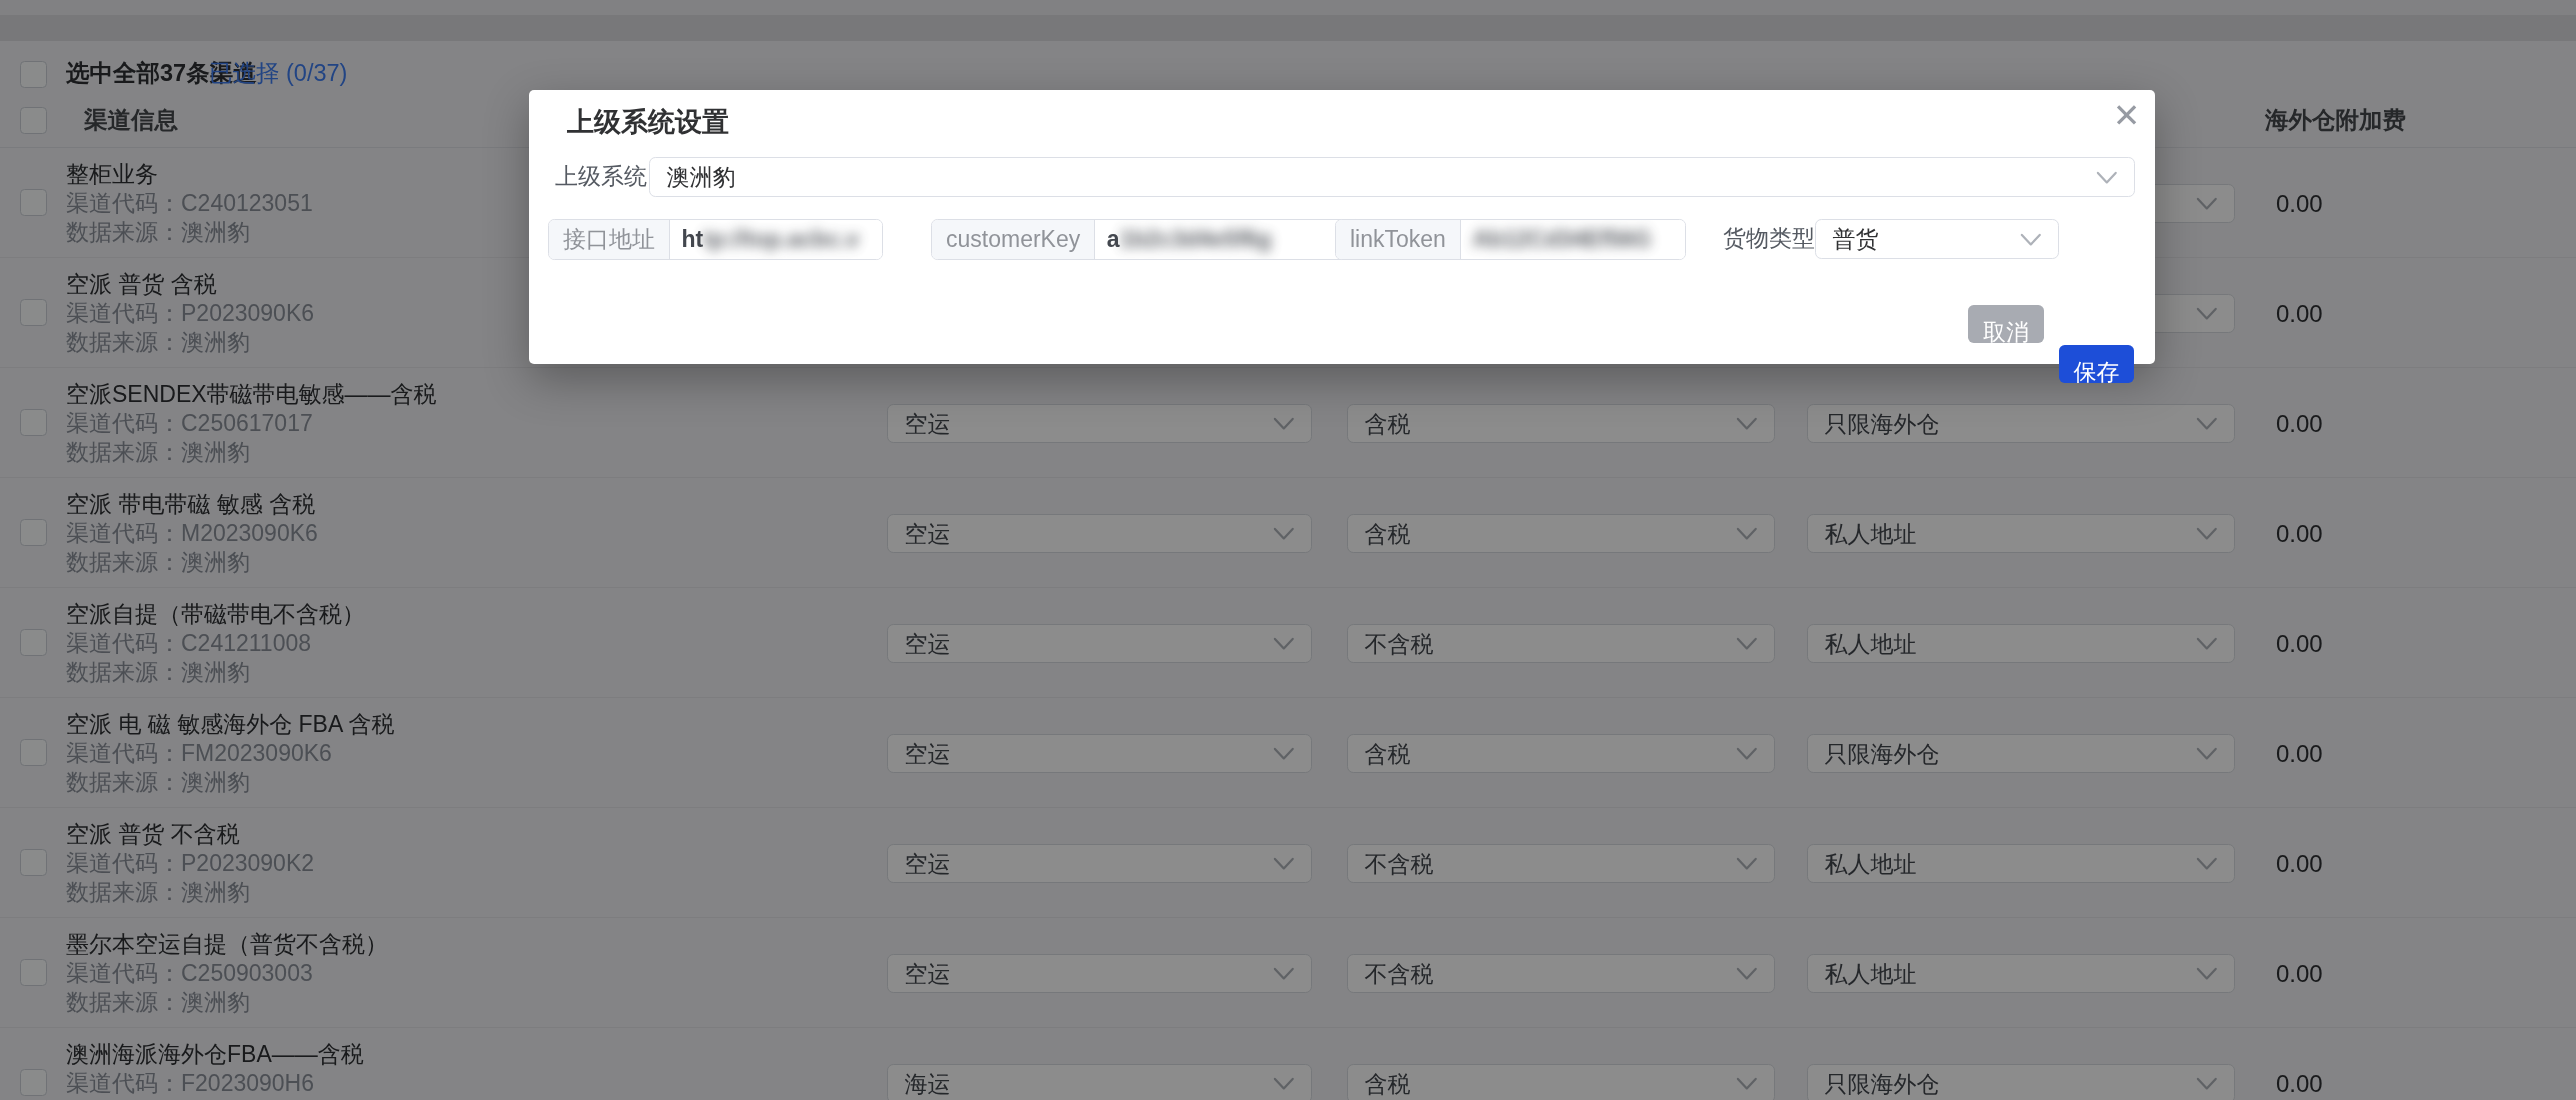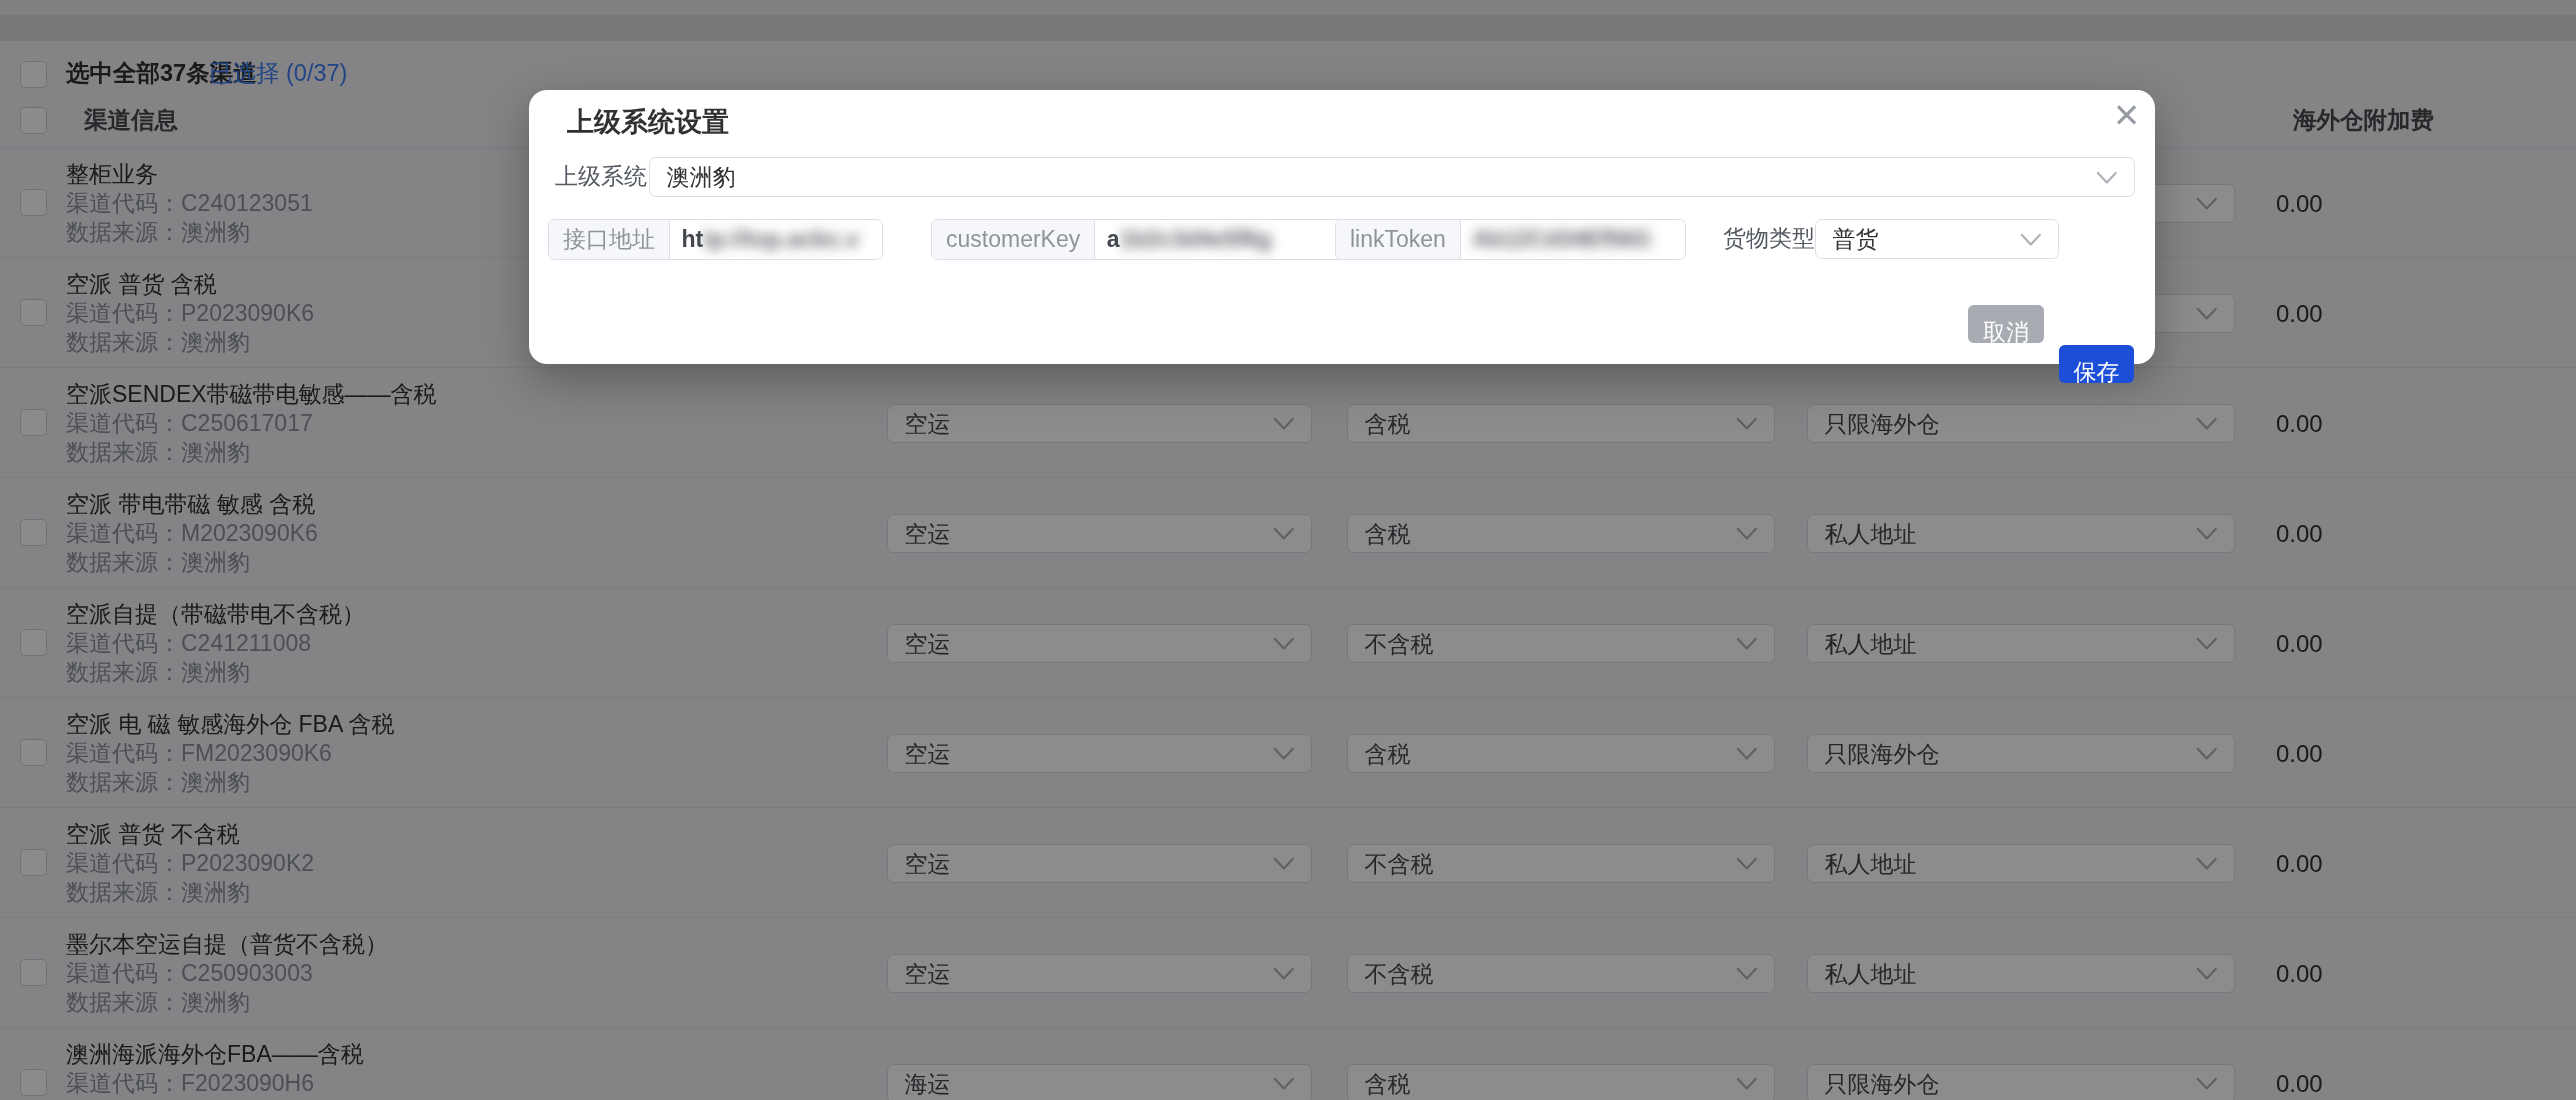--- a/index.html
+++ b/index.html
@@ -14,21 +14,21 @@
   .checkbox { position:absolute; width:27px; height:27px; border:1.9px solid #ccd0d7; border-radius:4.5px; background:#fcfdfe; }
 
   .selectall-row { position:absolute; left:0; top:56px; width:2224px; height:36px; }
   .selectall-row .checkbox { left:20px; top:4.5px; }
   .selectall-label { position:absolute; left:66px; top:1.3px; font-size:23.5px; font-weight:700; color:#2e3033; line-height:33px; }
   .selected-link { position:absolute; left:209px; top:1.3px; font-size:23.5px; color:#3e7df0; line-height:33px; }
 
   .thead { position:absolute; left:0; top:92px; width:2576px; height:56px; border-bottom:1.3px solid #dfe1e5; }
   .thead .checkbox { left:20px; top:14.6px; }
   .th-channel { position:absolute; left:84px; top:11.5px; font-size:23.5px; font-weight:700; color:#46494e; line-height:33px; }
-  .th-surcharge { position:absolute; left:2265px; top:11.5px; font-size:23.5px; font-weight:700; color:#46494e; line-height:33px;margin-left:28px; }
+  .th-surcharge { position:absolute; left:2265px; top:11.5px; font-size:23.5px; font-weight:700; color:#46494e; line-height:33px; }
 
   .rows { position:absolute; left:0; top:148px; width:2576px; }
   .row { position:relative; width:2576px; height:110px; border-bottom:1.3px solid #e3e4e8; }
   .row .checkbox { left:20px; top:41px; }
   .row-info { position:absolute; left:66px; top:11.5px; }
   .row-title { font-size:23px; font-weight:500; color:#2e3033; line-height:29px; white-space:nowrap; }
   .row-sub { font-size:23px; color:#8b909a; line-height:29px; white-space:nowrap; }
   .row-sub .sub-value { color:#8b909a; }
 
   .cell-select { position:absolute; top:36px; height:39px; background:#ffffff; border:1.3px solid #d8dbe0; border-radius:6.4px; }
@@ -37,21 +37,21 @@
   .sel-c { left:1807px; width:428px; }
   .cell-select .sel-text { position:absolute; left:16.5px; top:4.5px; font-size:23px; color:#43474e; line-height:29px; white-space:nowrap; }
   .chev { position:absolute; right:16.5px; top:12px; width:21.6px; height:14px; }
   .chev svg { display:block; width:21.6px; height:14px; }
   .fee { position:absolute; left:2276px; top:40px; font-size:24px; color:#2e3033; line-height:32px; }
 
   
   #mask { position:absolute; inset:0; width:2576px; height:1101px; background:rgba(0,0,0,0.45); z-index:10; }
 
   
-  #modal { position:absolute; left:529px; top:90px; width:1626px; height:274px; background:#ffffff; border-radius:18px;
+  #modal { position:absolute; left:529px; top:90px; width:1626px; height:274px; background:#ffffff; border-radius:5px;
            box-shadow:0 15.3px 45px rgba(0,0,0,0.30); z-index:20; }
   .modal-title { position:absolute; left:38px; top:15.3px; font-size:27px; font-weight:600; color:#303133; line-height:34px; }
   .modal-close { position:absolute; left:1577px; top:5.1px; width:41px; height:41px; text-align:center; font-size:33px; color:#979ba3; line-height:41px; cursor:pointer; }
 
   .m-label { position:absolute; font-size:23px; color:#555a62; line-height:29px; white-space:nowrap; }
   .lbl-parent { left:26px; top:72px; }
   .lbl-cargo { left:1194px; top:134px; }
 
   .m-select { position:absolute; background:#fff; border:1.3px solid #dcdfe6; border-radius:6.4px; height:40px; }
   .sel-parent { left:120px; top:67px; width:1486px; }

